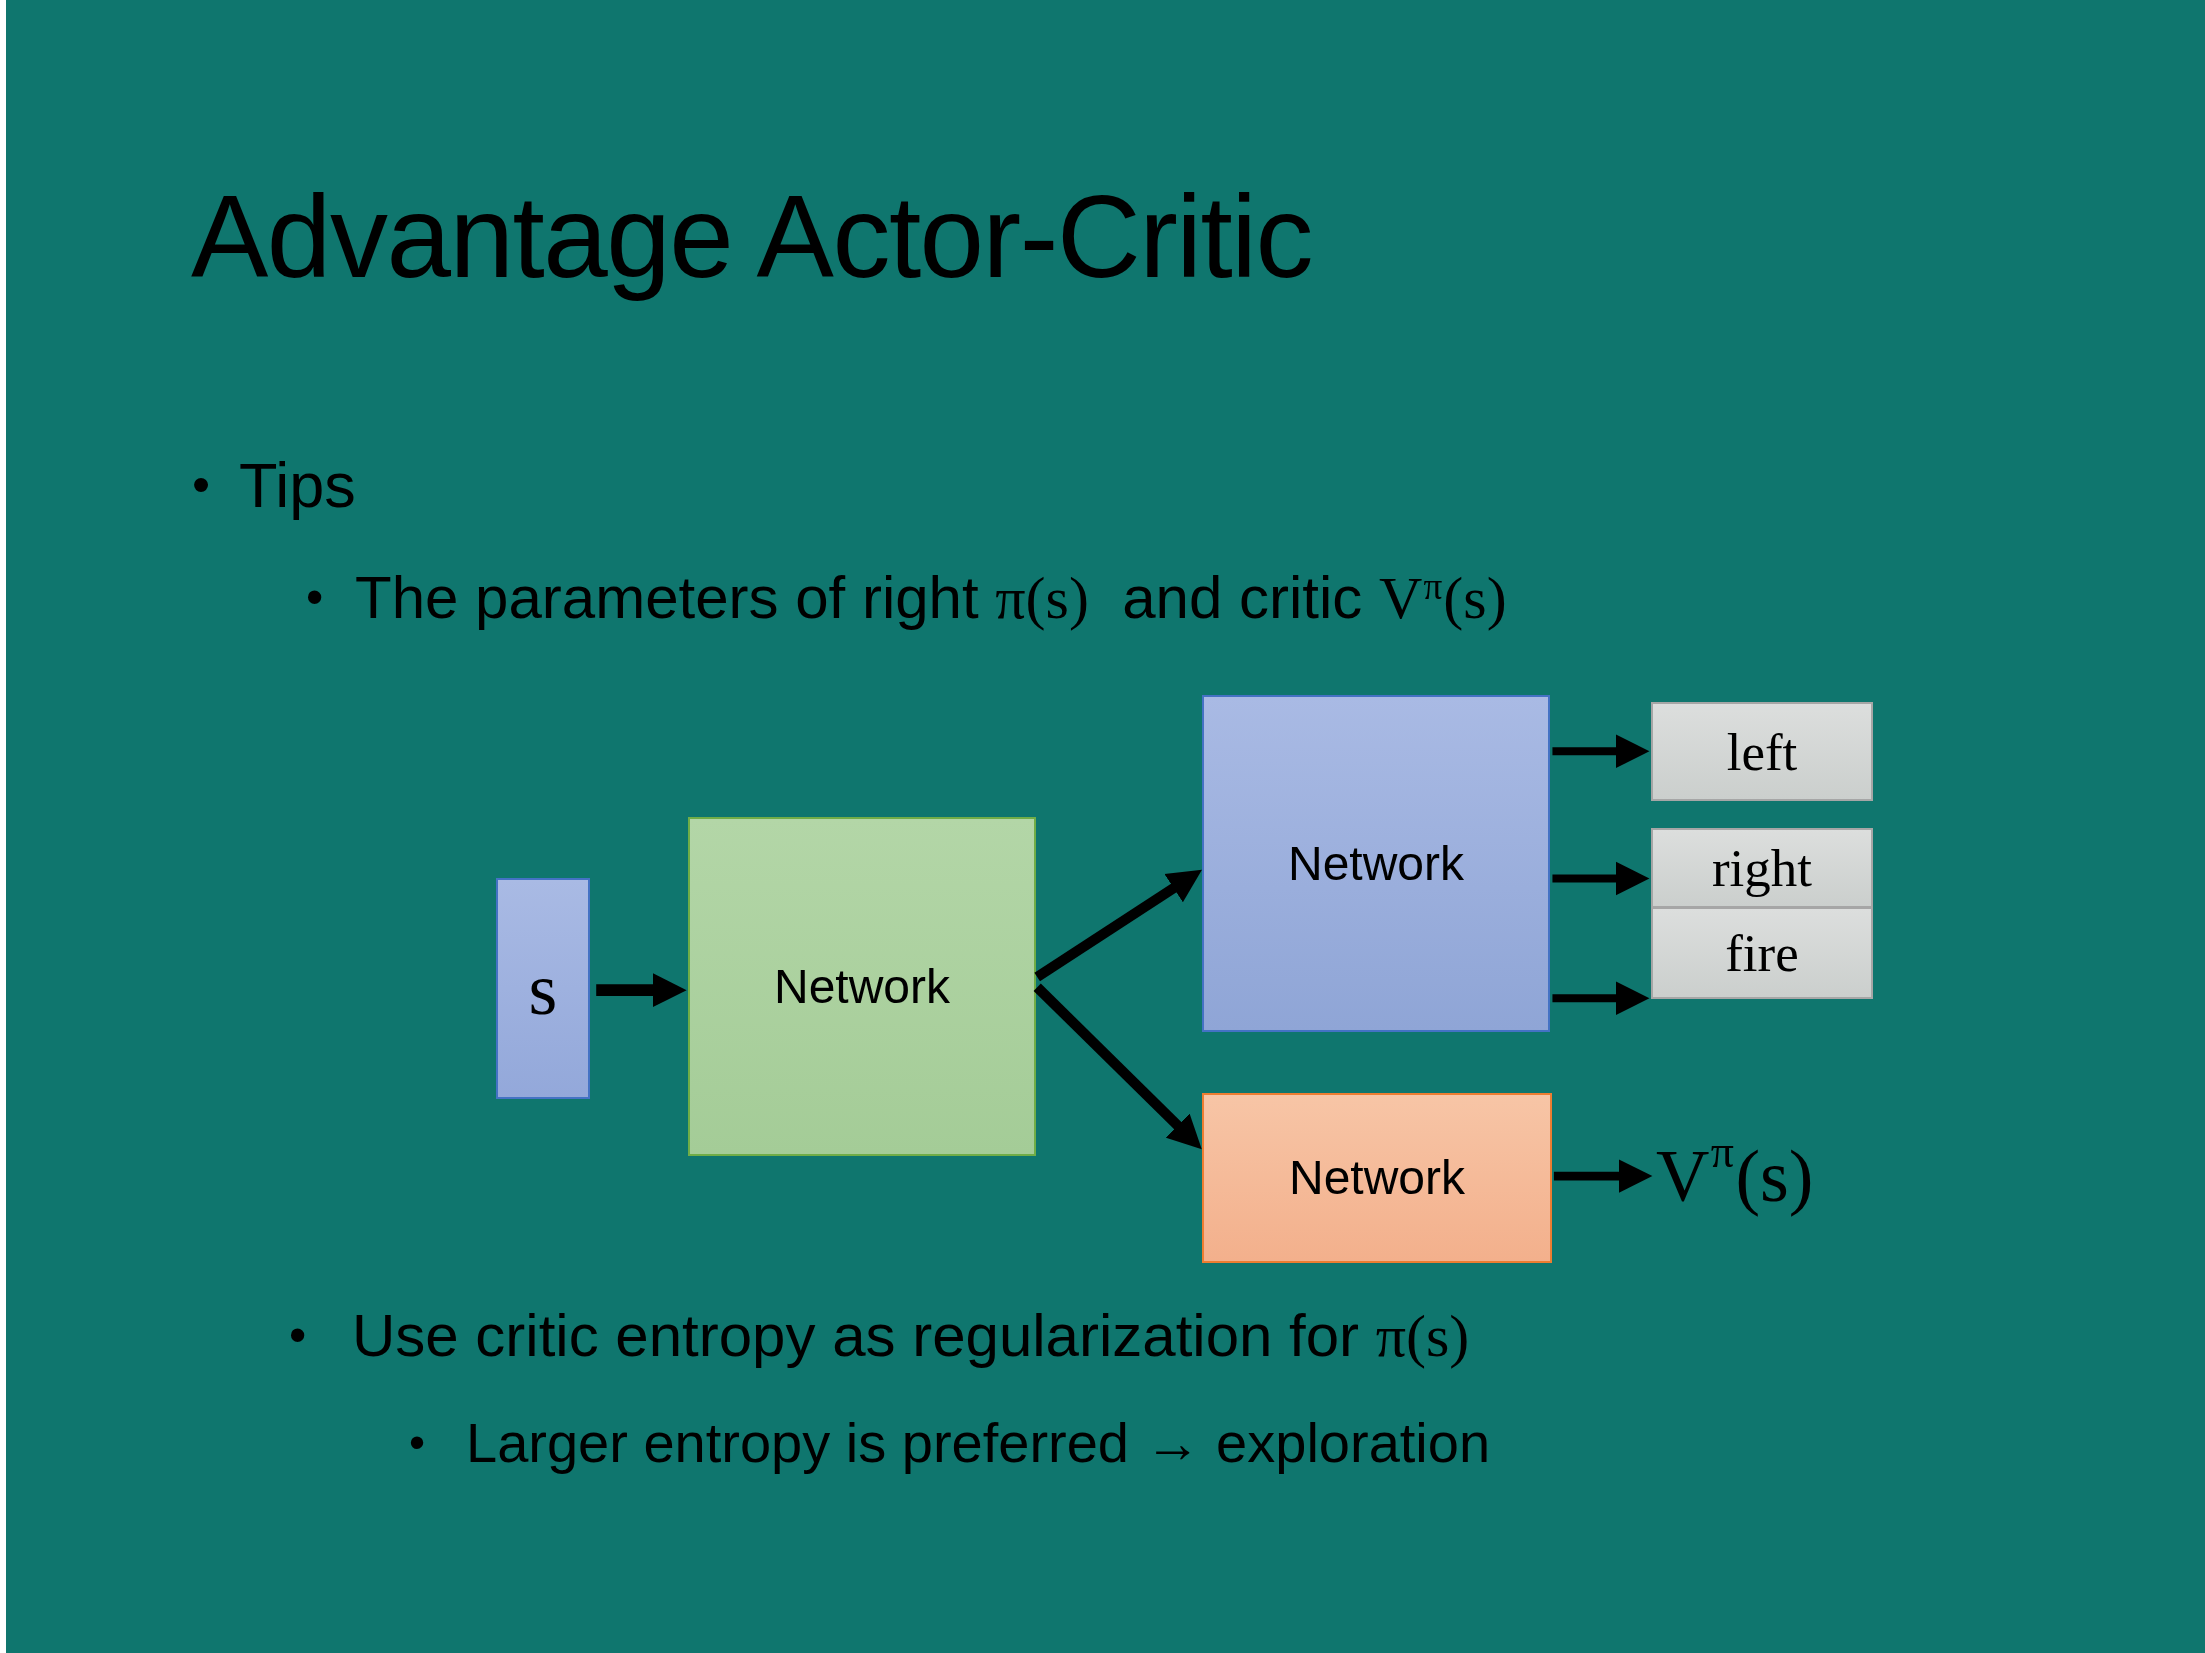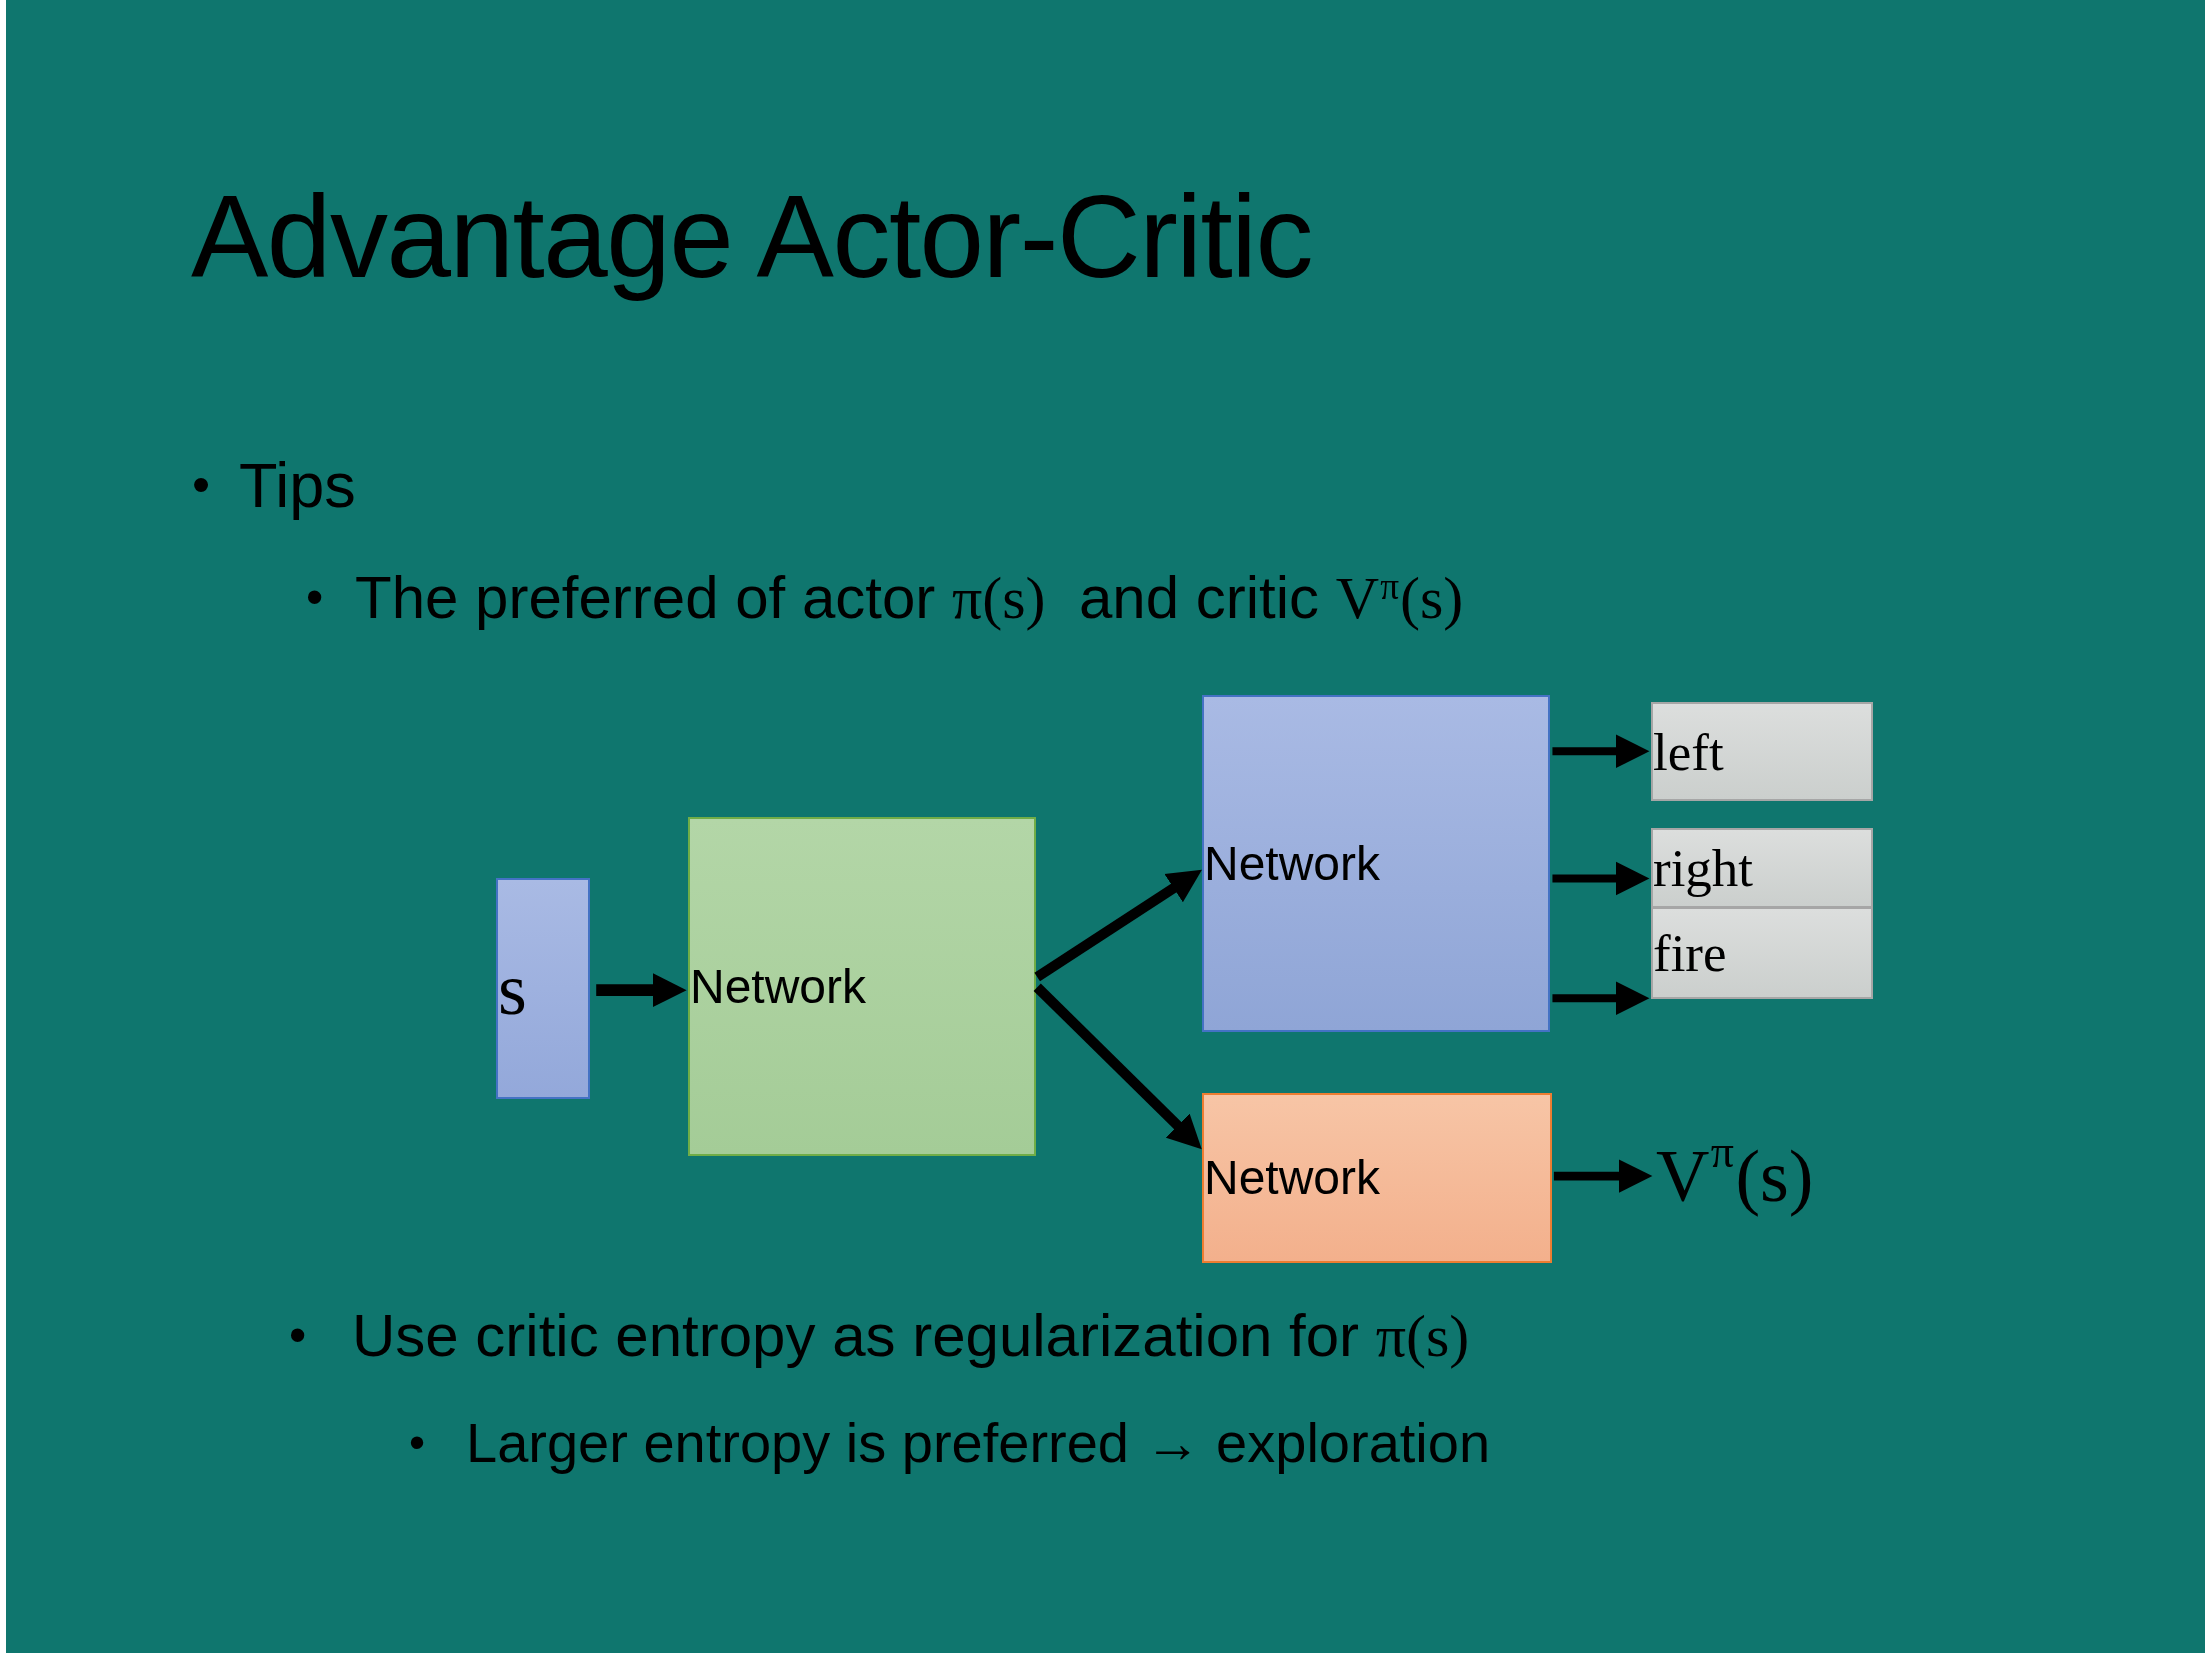--- a/index.html
+++ b/index.html
@@ -53,20 +53,21 @@
     font-size: 0.62em;
     position: relative;
     top: -0.52em;
     margin: 0 0.03em;
   }
   
   .dbox {
     position: absolute;
     display: flex;
     align-items: center;
+    justify-content: center;
     box-sizing: border-box;
   }
   .state-box {
     left: 490px; top: 878px; width: 94px; height: 221px;
     background: linear-gradient(to bottom, var(--state-fill-top), var(--state-fill-bottom));
     border: 2.9px solid var(--state-border);
   }
   .shared-box {
     left: 682px; top: 817px; width: 348px; height: 339px;
     background: linear-gradient(to bottom, var(--shared-fill-top), var(--shared-fill-bottom));
@@ -125,21 +126,21 @@
   <h1 class="title">Advantage Actor-Critic</h1>
 
   <div class="brow b-tips">
     <span class="dot">•</span>
     <span>Tips</span>
   </div>
 
   <div class="brow b-params">
     <span class="dot">•</span>
     <div class="lines">
-      <div class="line"><span>The preferred of actor </span><span class="math">π(s)</span><span>&nbsp; and critic </span><span class="math">V</span><span class="math sup">π</span><span class="math">(s)</span></div>
+      <div class="line"><span>The parameters of right </span><span class="math">π(s)</span><span>&nbsp; and critic </span><span class="math">V</span><span class="math sup">π</span><span class="math">(s)</span></div>
     </div>
   </div>
 
   <div>
 
     <div class="dbox state-box">
       <span class="math state-label">s</span>
     </div>
 
     <div class="dbox shared-box">

